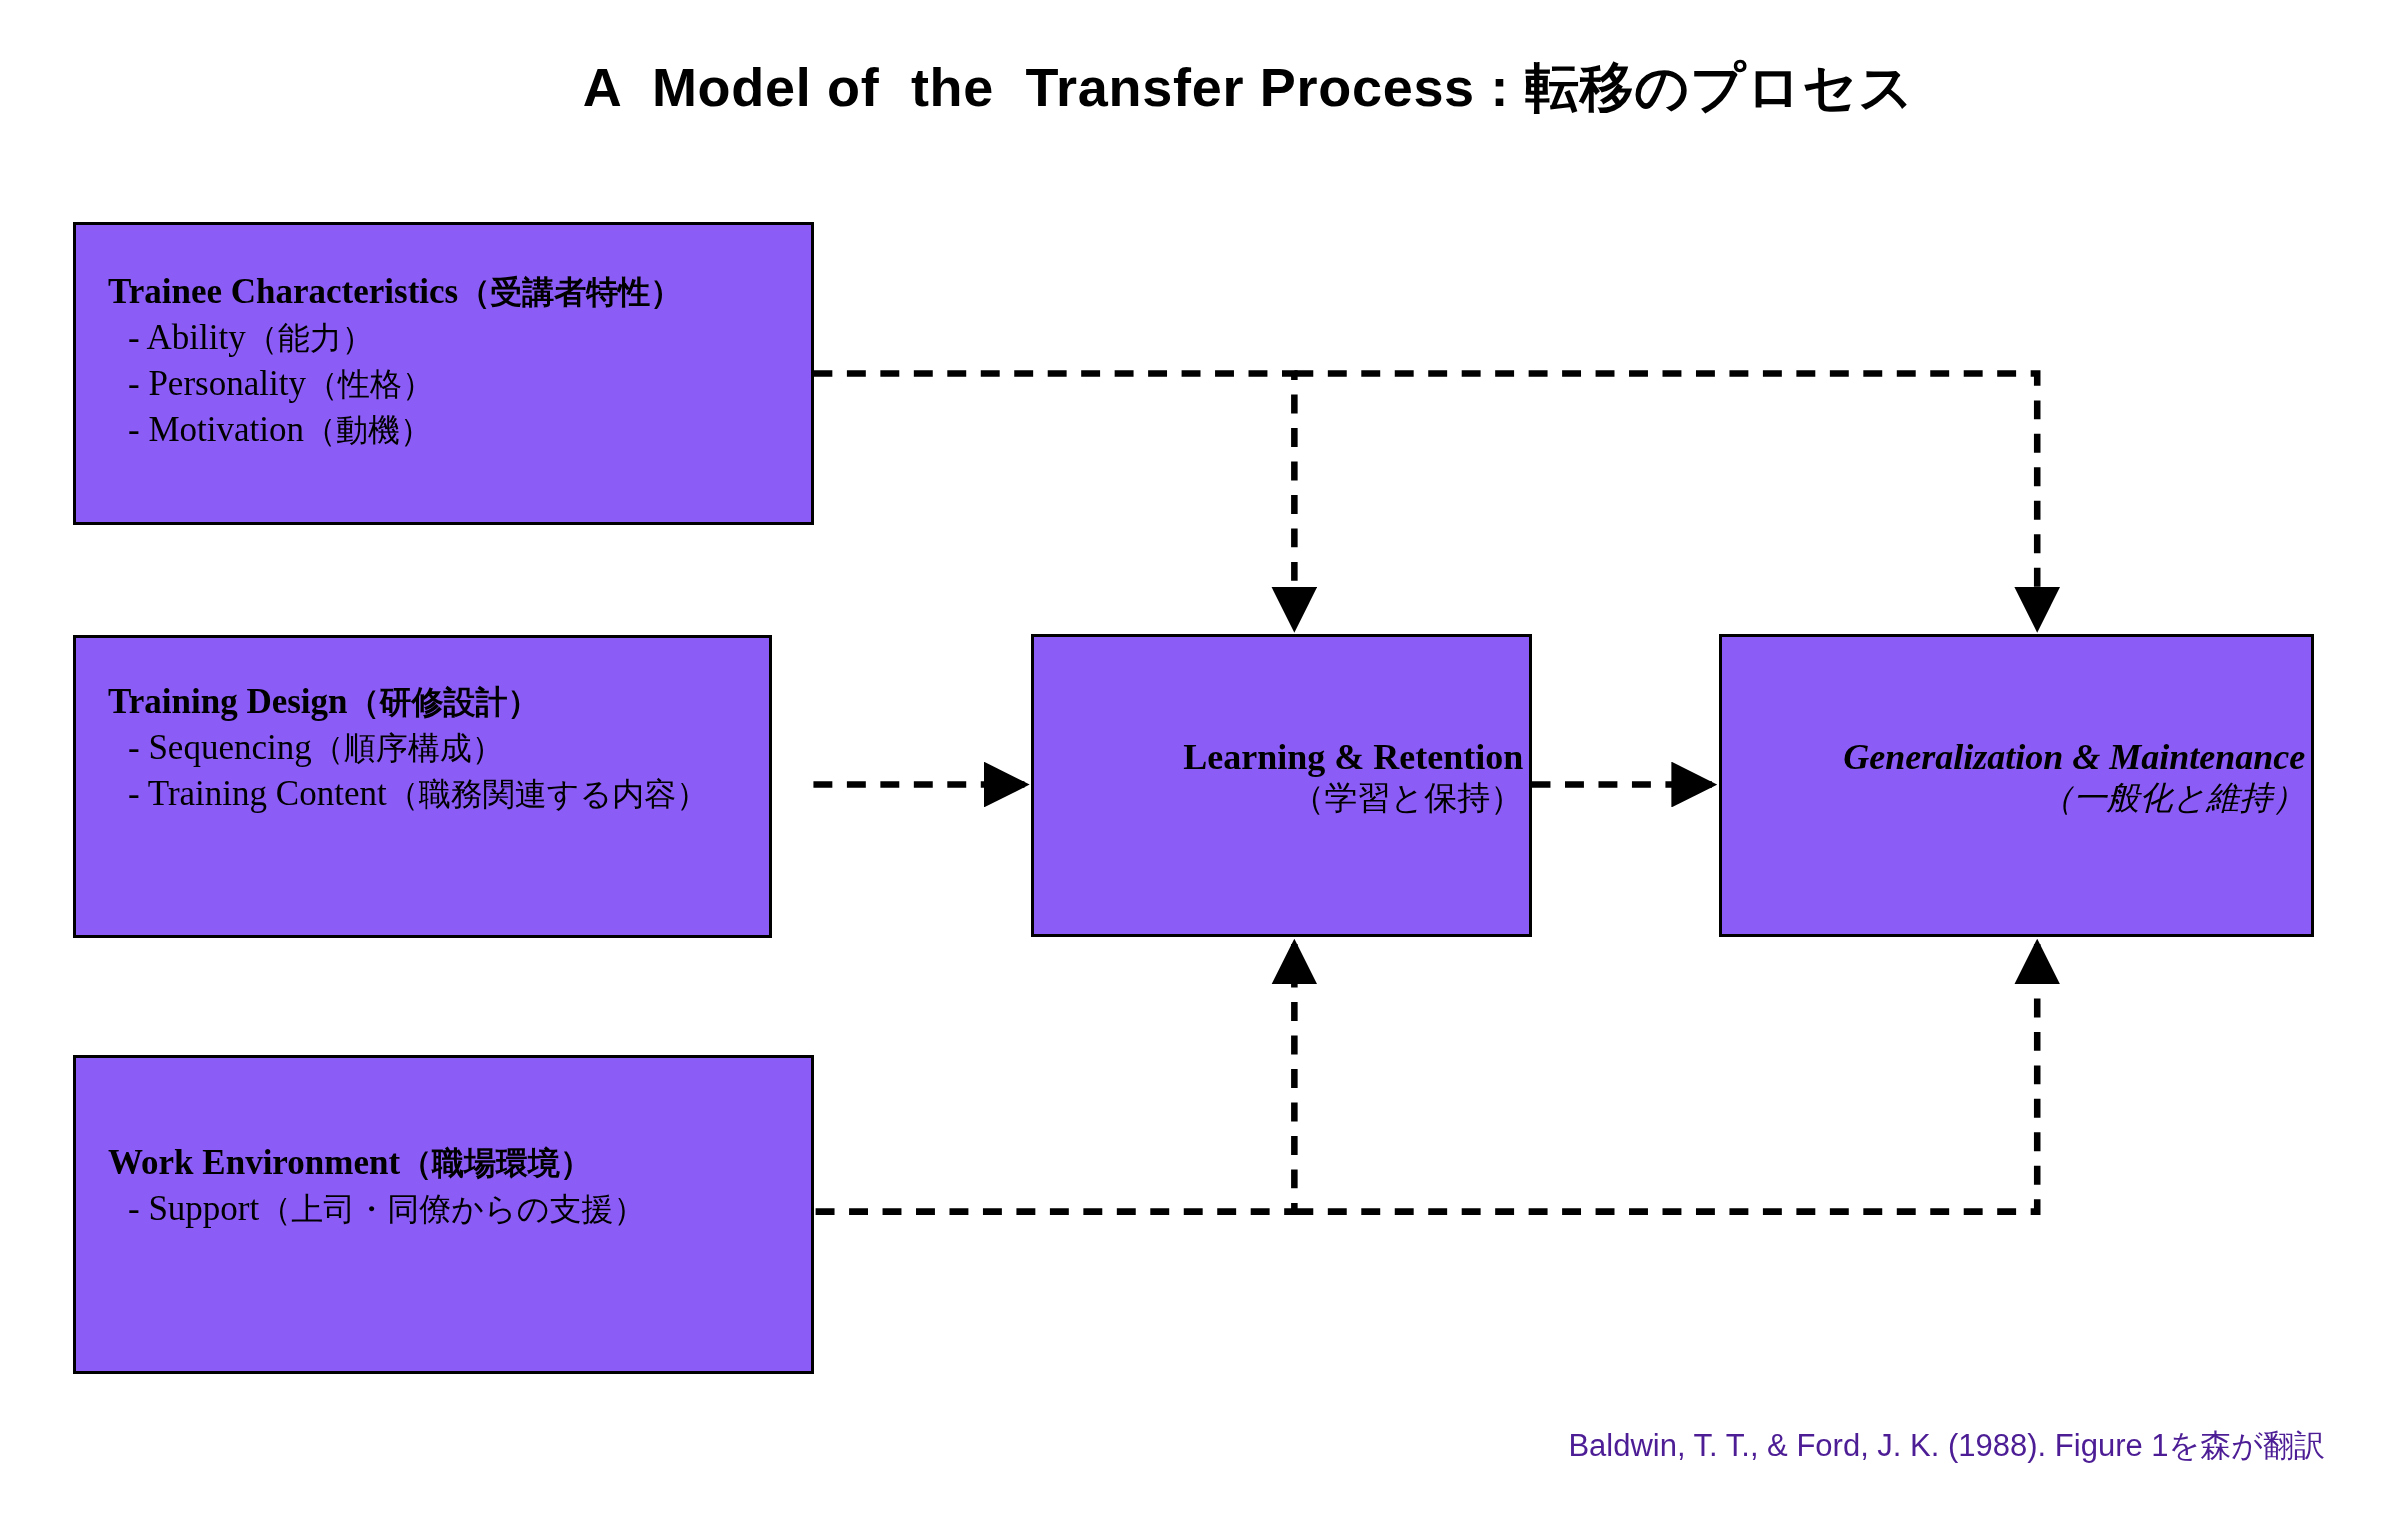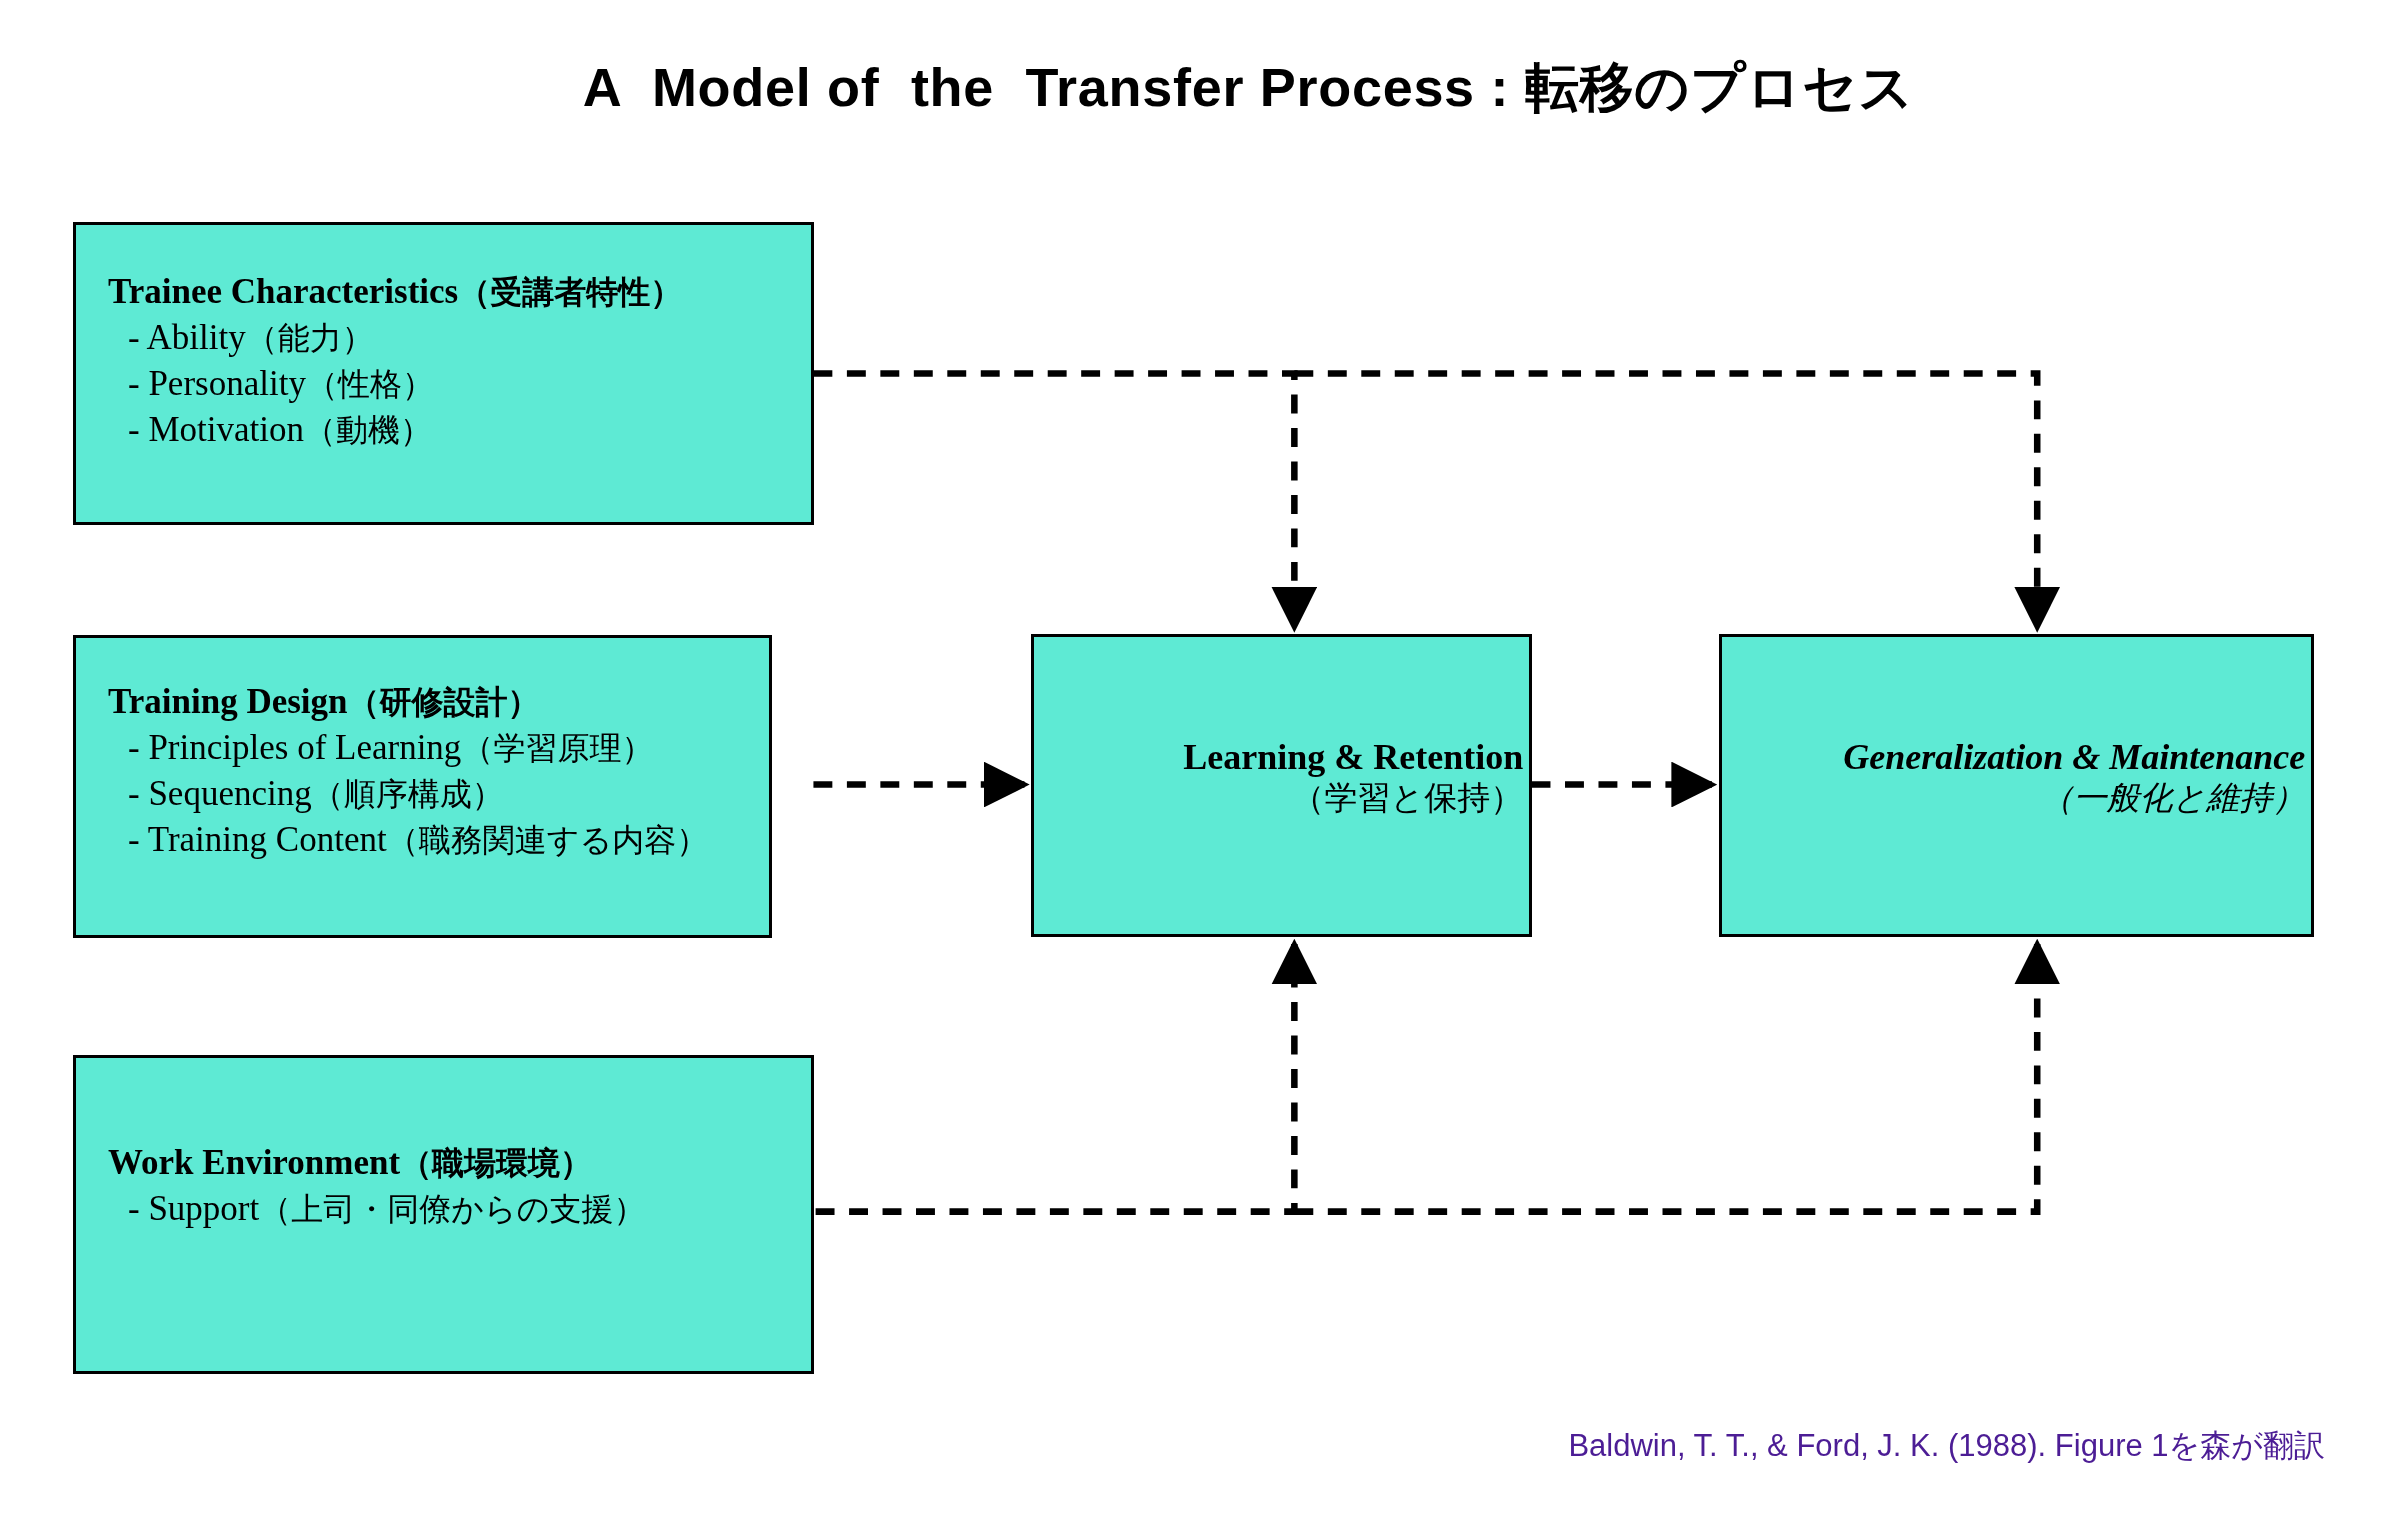--- a/index.html
+++ b/index.html
@@ -31,21 +31,21 @@
     color: #000000;
     white-space: pre;
     padding-left: 48px;
   }
 
   
   .node-box {
     position: absolute;
     box-sizing: border-box;
     border: 3.6px solid #000000;
-    background: #5eead4;
+    background: #8b5cf6;
     color: #000000;
   }
 
   .node-inner {
     position: absolute;
     left: 0;
     right: 0;
   }
 
   
@@ -158,21 +158,20 @@
       <div class="node-heading"><span>Trainee Characteristics</span><span class="jp">（受講者特性）</span></div>
       <div class="node-item"><span>- Ability</span><span class="jp">（能力）</span></div>
       <div class="node-item"><span>- Personality</span><span class="jp">（性格）</span></div>
       <div class="node-item"><span>- Motivation</span><span class="jp">（動機）</span></div>
     </div>
   </div>
 
   <div class="node-box list-box" style="left:73px; top:635px; width:699px; height:303px;">
     <div class="node-inner" style="top:41px;">
       <div class="node-heading"><span>Training Design</span><span class="jp">（研修設計）</span></div>
-      <div class="node-item"><span>- Principles of Learning</span><span class="jp">（学習原理）</span></div>
       <div class="node-item"><span>- Sequencing</span><span class="jp">（順序構成）</span></div>
       <div class="node-item"><span>- Training Content</span><span class="jp">（職務関連する内容）</span></div>
     </div>
   </div>
 
   <div class="node-box list-box" style="left:73px; top:1055px; width:741px; height:319px;">
     <div class="node-inner" style="top:82px;">
       <div class="node-heading"><span>Work Environment</span><span class="jp">（職場環境）</span></div>
       <div class="node-item"><span>- Support</span><span class="jp">（上司・同僚からの支援）</span></div>
     </div>

